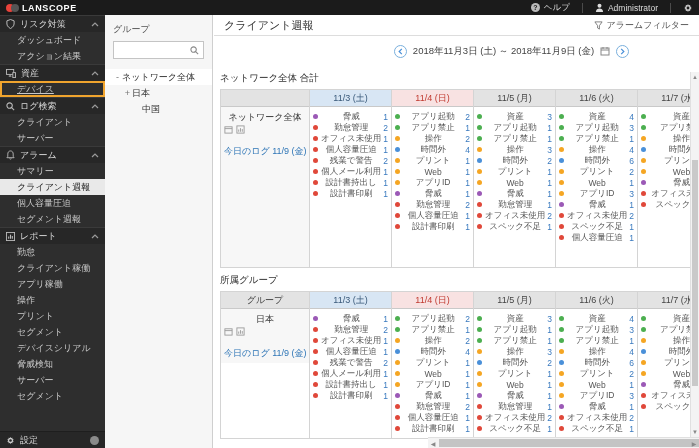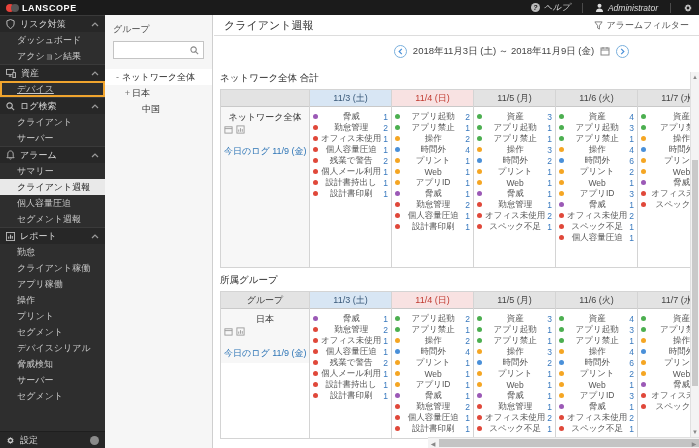--- a/index.html
+++ b/index.html
@@ -8,21 +8,21 @@
   .app { position:relative; width:699px; height:448px; overflow:hidden; background:#fff; }
 
   
   .topbar { position:absolute; top:0; left:0; right:0; height:15px; background:#1b1b1b;
     display:flex; align-items:center; justify-content:space-between; padding:0 6px; z-index:30; }
   .logo { display:flex; align-items:center; gap:4px; }
   .logo-mark { position:relative; width:12px; height:10px; }
   .logo-mark .c1 { position:absolute; left:0; top:1px; width:8px; height:8px; border-radius:50%; background:#e8423a; }
   .logo-mark .c2 { position:absolute; left:5px; top:1px; width:8px; height:8px; border-radius:50%; background:#555; }
   .logo-text { color:#fff; font-size:9px; font-weight:bold; letter-spacing:.6px; }
-  .topbar-right { display:flex; align-items:center; gap:12px;font-style:italic; }
+  .topbar-right { display:flex; align-items:center; gap:12px; }
   .topbar-item { display:flex; align-items:center; gap:4px; color:#ddd; font-size:8.5px; cursor:pointer; }
   .tb-sep { width:1px; height:10px; background:#4a4a4a; }
   .qmark { display:inline-flex; width:9px; height:9px; border-radius:50%; background:#bbb; color:#1b1b1b;
     font-size:7px; font-weight:bold; align-items:center; justify-content:center; }
 
   
   .sidebar { position:absolute; top:15px; left:0; bottom:0; width:105px; background:#2e2e2e; z-index:20;
     display:flex; flex-direction:column; }
   .sb-scroll { flex:1; overflow:hidden; }
   .sb-cat { display:flex; align-items:center; gap:5px; height:17px; padding:0 6px; background:#272727;

